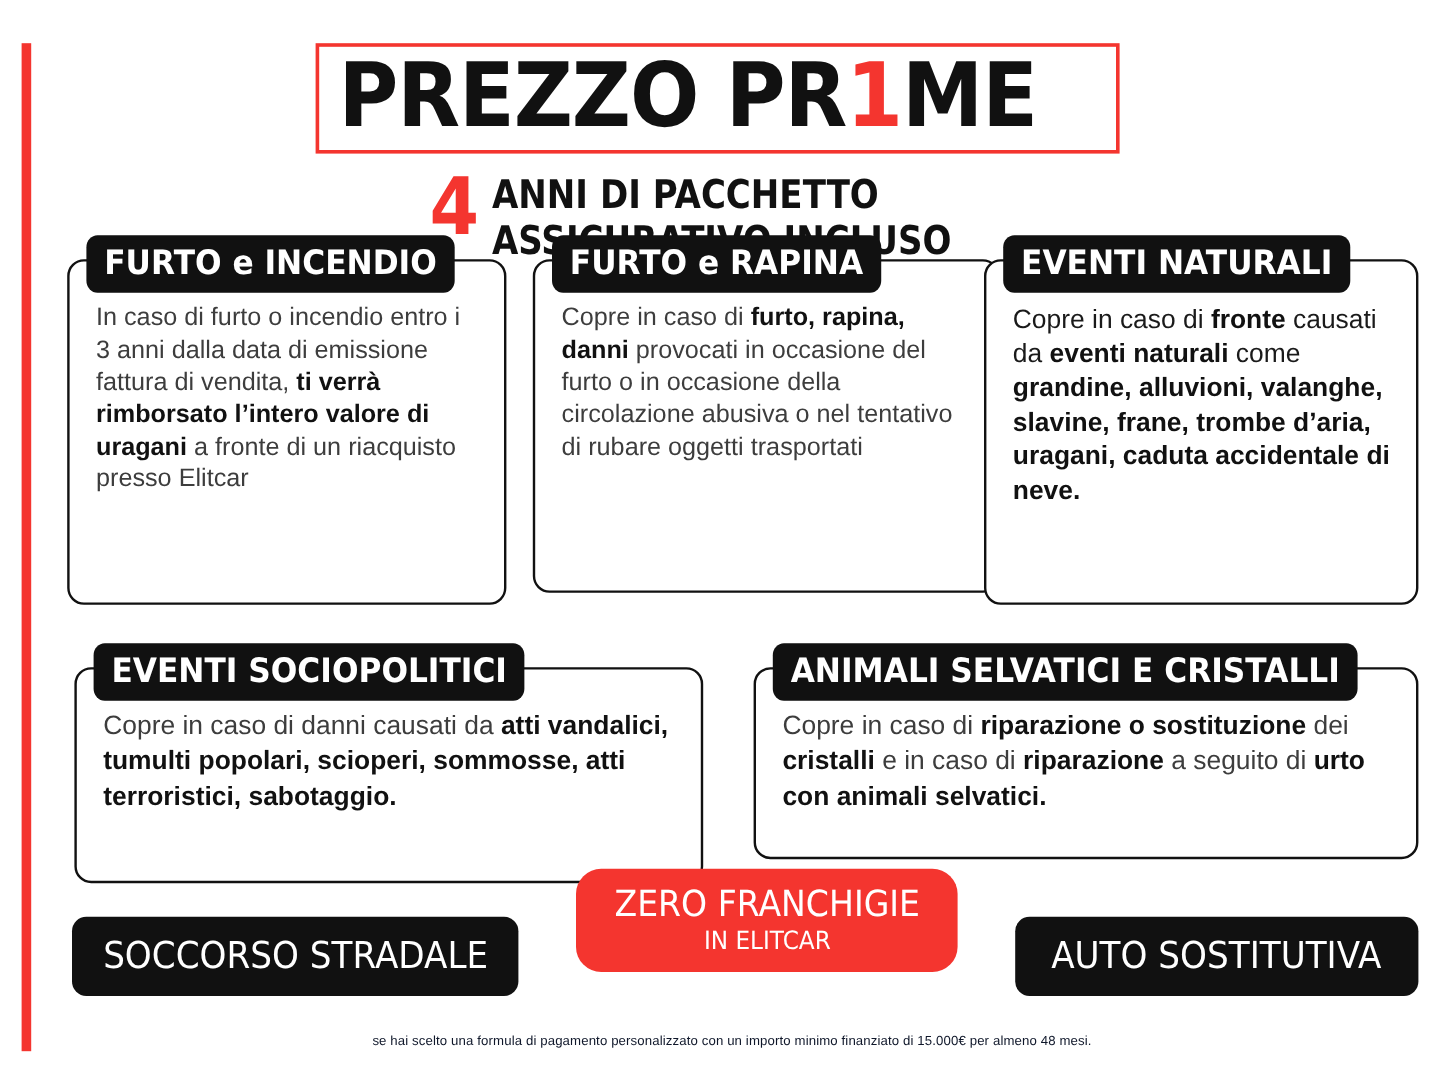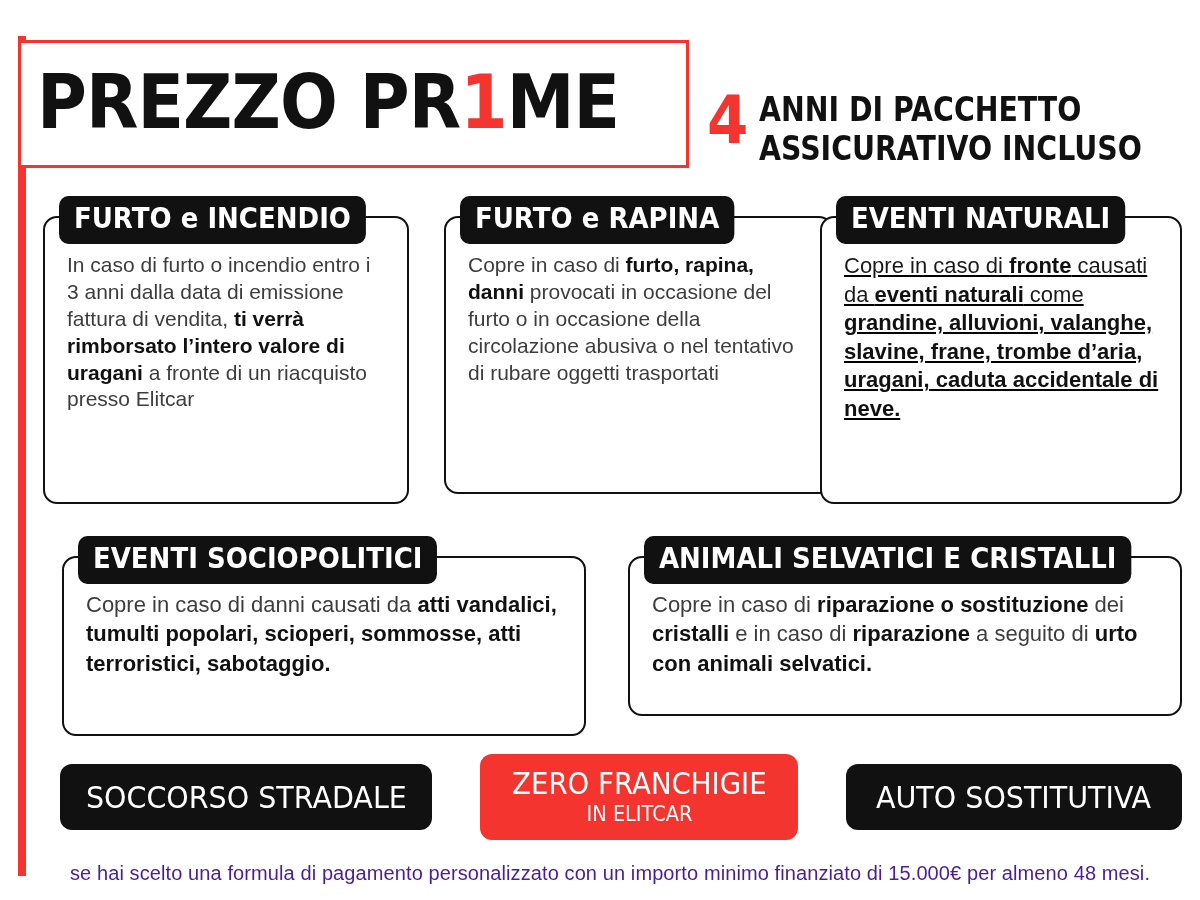--- a/index.html
+++ b/index.html
@@ -30,21 +30,22 @@
   }
 
   
   .header {
     position: absolute;
     left: 18px;
     top: 36px;
     width: 1160px;
     height: 132px;
     display: flex;
-    align-items: flex-end;
+    align-items: center;
+    flex-direction: column;
   }
   .title-box {
     border: 3px solid #f4352f;
     padding: 4px 16px 8px 16px;
     height: 128px;
     display: flex;
     align-items: center;
     background: #fff;
   }
   .title-text {
@@ -115,23 +116,23 @@
   .card-body {
     padding: 34px 20px 14px 22px;
     font-family: "Liberation Sans", sans-serif;
     font-size: 21px;
     line-height: 1.28;
     color: #3d3d3d;
   }
   .card-body b { color: #111111; font-weight: 700; }
 
   
-  #card-furto-incendio { left: 43px;  top: 216px;  width: 366px; height: 288px; }
+  #card-furto-incendio { left: 56px;  top: 216px;  width: 366px; height: 288px; }
   #card-furto-rapina   { left: 444px; top: 216px;  width: 389px; height: 278px; }
-  #card-eventi-nat     { left: 820px; top: 216px;  width: 362px; height: 288px; text-decoration: underline; }
+  #card-eventi-nat     { left: 820px; top: 216px;  width: 362px; height: 288px; }
   #card-sociopolitici  { left: 62px;  top: 556px;  width: 524px; height: 180px; }
   #card-animali        { left: 628px; top: 556px;  width: 554px; height: 160px; }
 
   #card-eventi-nat .card-body { font-size: 22px; color: #1a1a1a; line-height: 1.3; }
   #card-sociopolitici .card-body { font-size: 22px; line-height: 1.34; padding-top: 32px; }
   #card-animali .card-body { font-size: 22px; line-height: 1.34; padding-top: 32px; }
 
   
   .pill {
     position: absolute;
@@ -143,44 +144,45 @@
     font-family: "DejaVu Sans", sans-serif;
     font-weight: 400;
     color: #ffffff;
   }
   #pill-soccorso {
     left: 60px; top: 764px; width: 372px; height: 66px;
     background: #111111;
     font-size: 31px;
   }
   #pill-zero {
-    left: 480px; top: 754px; width: 318px; height: 86px;
+    left: 480px; top: 724px; width: 318px; height: 86px;
     background: #f4352f;
     font-size: 30px;
     line-height: 1.02;
+    border-radius: 21px;
   }
   #pill-zero .sub { font-size: 21px; margin-top: 4px; }
   #pill-auto {
     left: 846px; top: 764px; width: 336px; height: 66px;
     background: #111111;
     font-size: 31px;
     text-align: right;
   }
   .pill .txt { transform: scaleX(0.92); white-space: nowrap; }
 
   
   .footnote {
     position: absolute;
     left: 40px;
     top: 862px;
     width: 1140px;
     text-align: center;
     font-family: "Liberation Sans", sans-serif;
-    font-size: 20px;
-    color: #4c1d95;
+    font-size: 11px;
+    color: #0f172a;
     letter-spacing: 0.1px;
   }
 </style>
 </head>
 <body>
 
 <div class="page">
 
   <div class="left-bar"></div>
 

